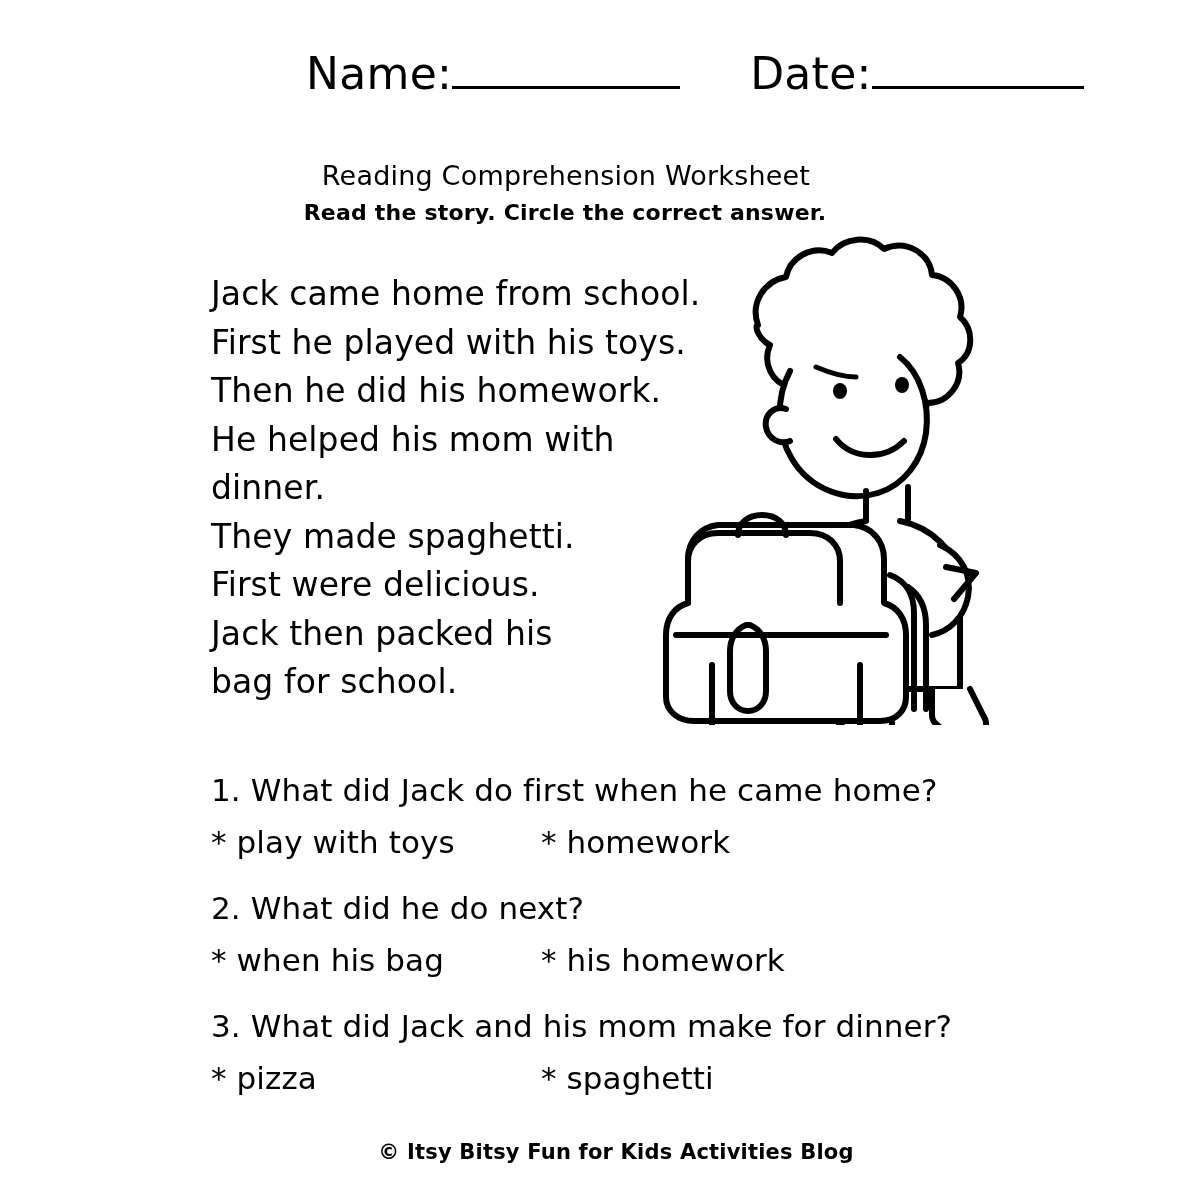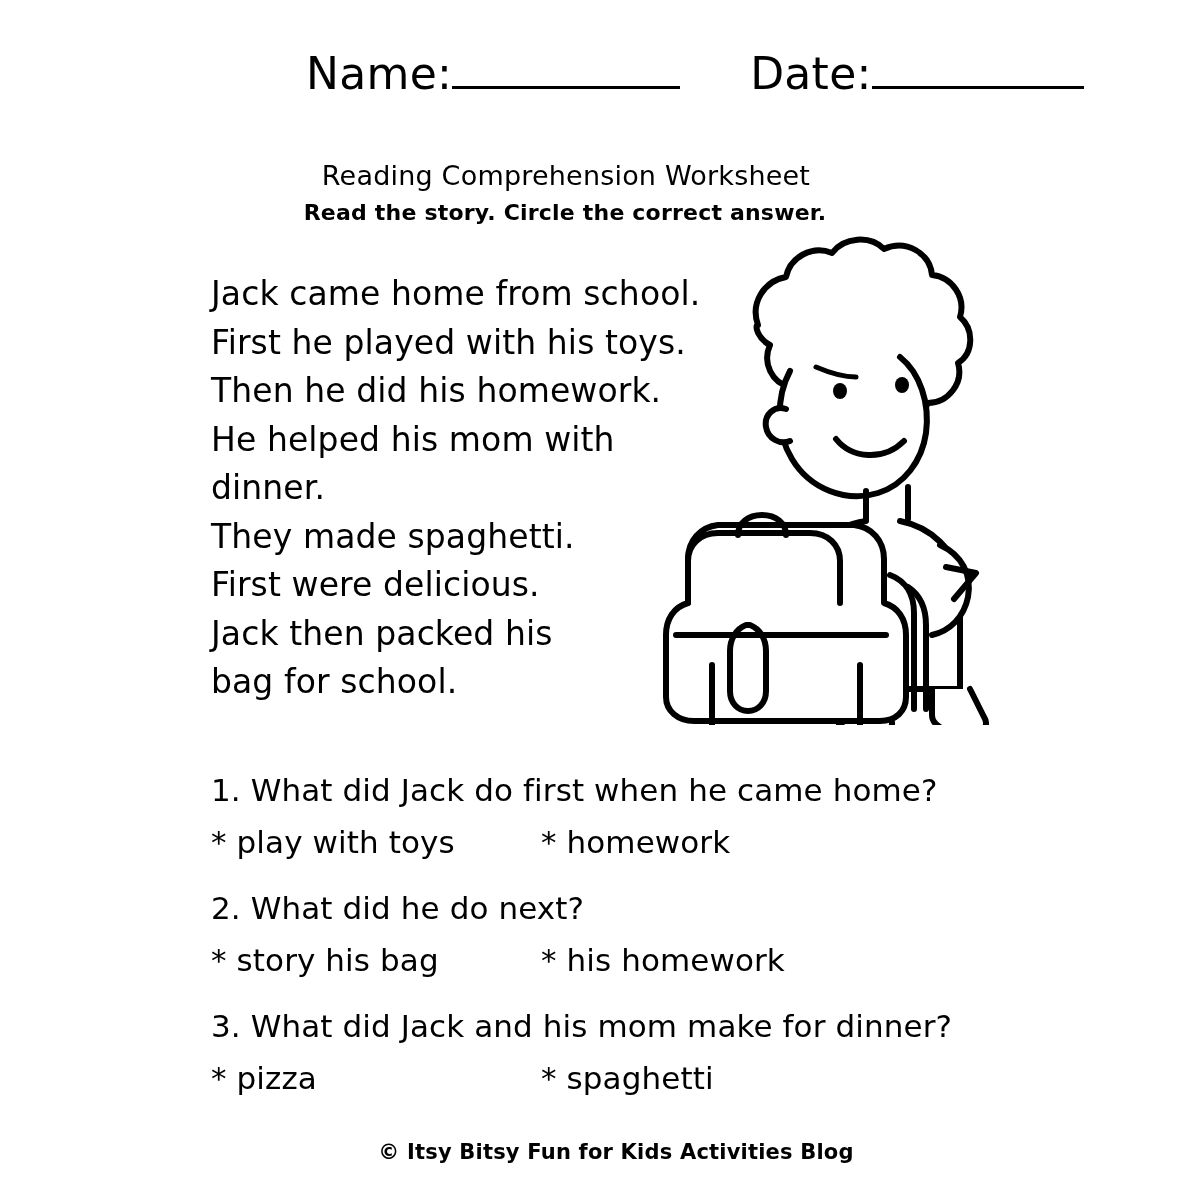--- a/index.html
+++ b/index.html
@@ -231,21 +231,21 @@
     </div>
     <div class="answers">
       <span class="opt opt-a">* play with toys</span><span class="opt opt-b">* homework</span>
     </div>
 
     <div class="q">
       <span class="q-text">2.</span>
       <span class="q-text">What did he do next?</span>
     </div>
     <div class="answers">
-      <span class="opt opt-a">* story his bag</span><span class="opt opt-b">* his homework</span>
+      <span class="opt opt-a">* when his bag</span><span class="opt opt-b">* his homework</span>
     </div>
 
     <div class="q">
       <span class="q-text">3.</span>
       <span class="q-text">What did Jack and his mom make for dinner?</span>
     </div>
     <div class="answers">
       <span class="opt opt-a">* pizza</span><span class="opt opt-b">* spaghetti</span>
     </div>
 

